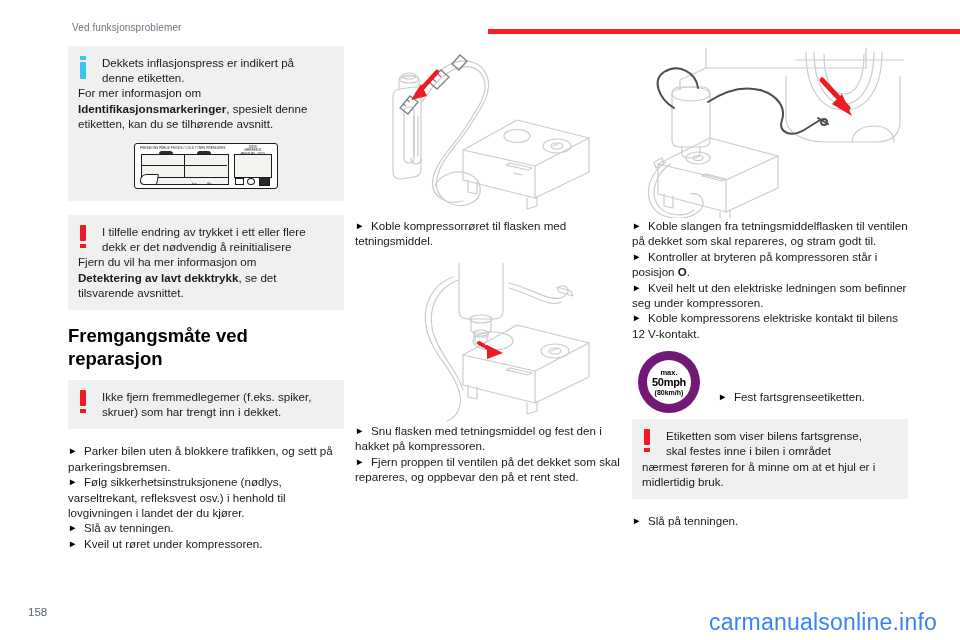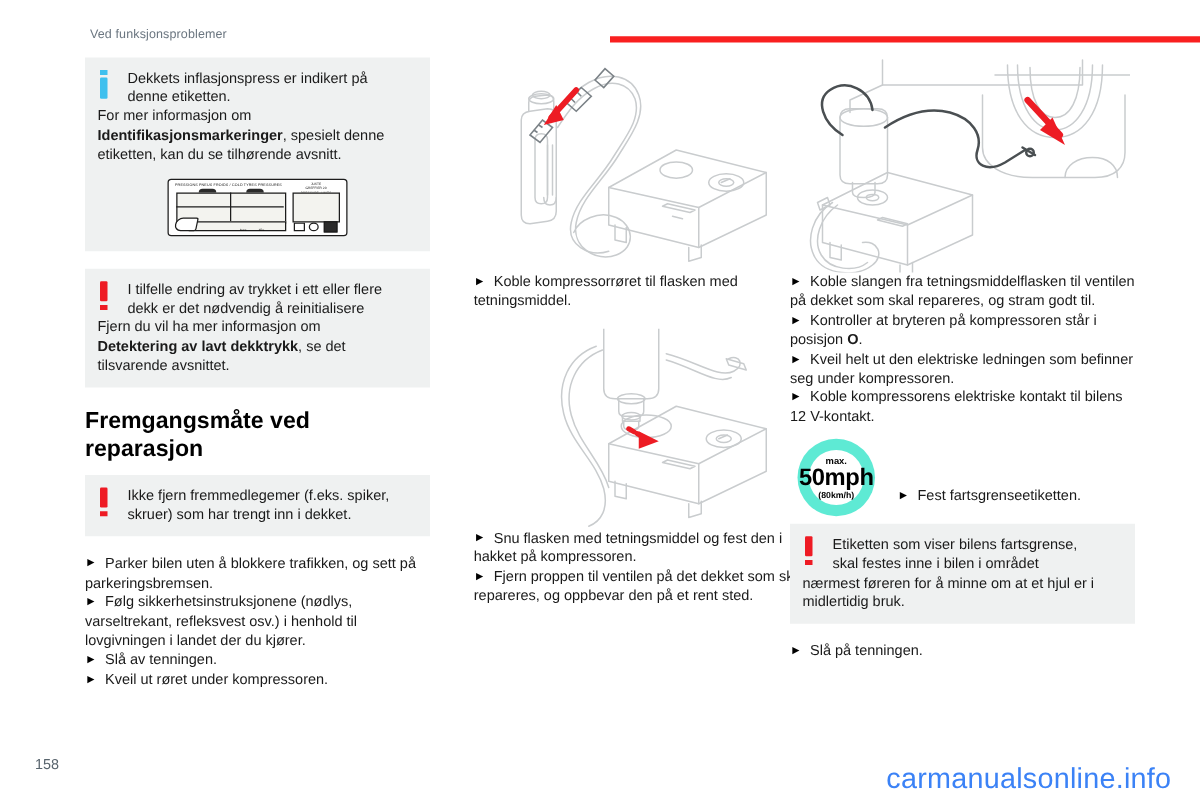--- a/index.html
+++ b/index.html
@@ -47,21 +47,21 @@
     left: 0;
     width: 804px;
     height: 560px;
   }
   .col {
     position: absolute;
     top: 0;
     width: 276px;
   }
   .col-1 { left: 68px; }
-  .col-2 { left: 355px; margin-left: 24px; }
+  .col-2 { left: 355px; }
   .col-3 { left: 632px; }
 
   
   .callout {
     background: #eff1f1;
     padding: 9px 10px 10px 10px;
     margin-bottom: 14px;
     position: relative;
   }
   .callout p {
@@ -214,37 +214,37 @@
   .speed-row {
     position: relative;
     height: 62px;
     margin: 10px 0 6px 0;
   }
   .speed-sign {
     position: absolute;
     left: 6px; top: 0;
     width: 62px; height: 62px;
     border-radius: 50%;
-    background: #5eead4;
+    background: #701a75;
     display: flex;
     align-items: center;
     justify-content: center;
   }
   .speed-inner {
     width: 44px; height: 44px;
     border-radius: 50%;
     background: #ffffff;
     display: flex;
     flex-direction: column;
     align-items: center;
     justify-content: center;
     line-height: 1;
   }
   .speed-max  { font-size: 7.5px; font-weight: bold; color: #000; margin-bottom: 1px; }
-  .speed-main { font-size: 19px;  font-weight: bold; color: #000; letter-spacing: -.3px; }
+  .speed-main { font-size: 11px;  font-weight: bold; color: #000; letter-spacing: -.3px; }
   .speed-sub  { font-size: 7px;   font-weight: bold; color: #000; margin-top: 1px; }
   .speed-text {
     position: absolute;
     left: 86px; top: 4px;
     width: 190px;
     margin-top: 34px;
   }
 
   
   .page-number {

